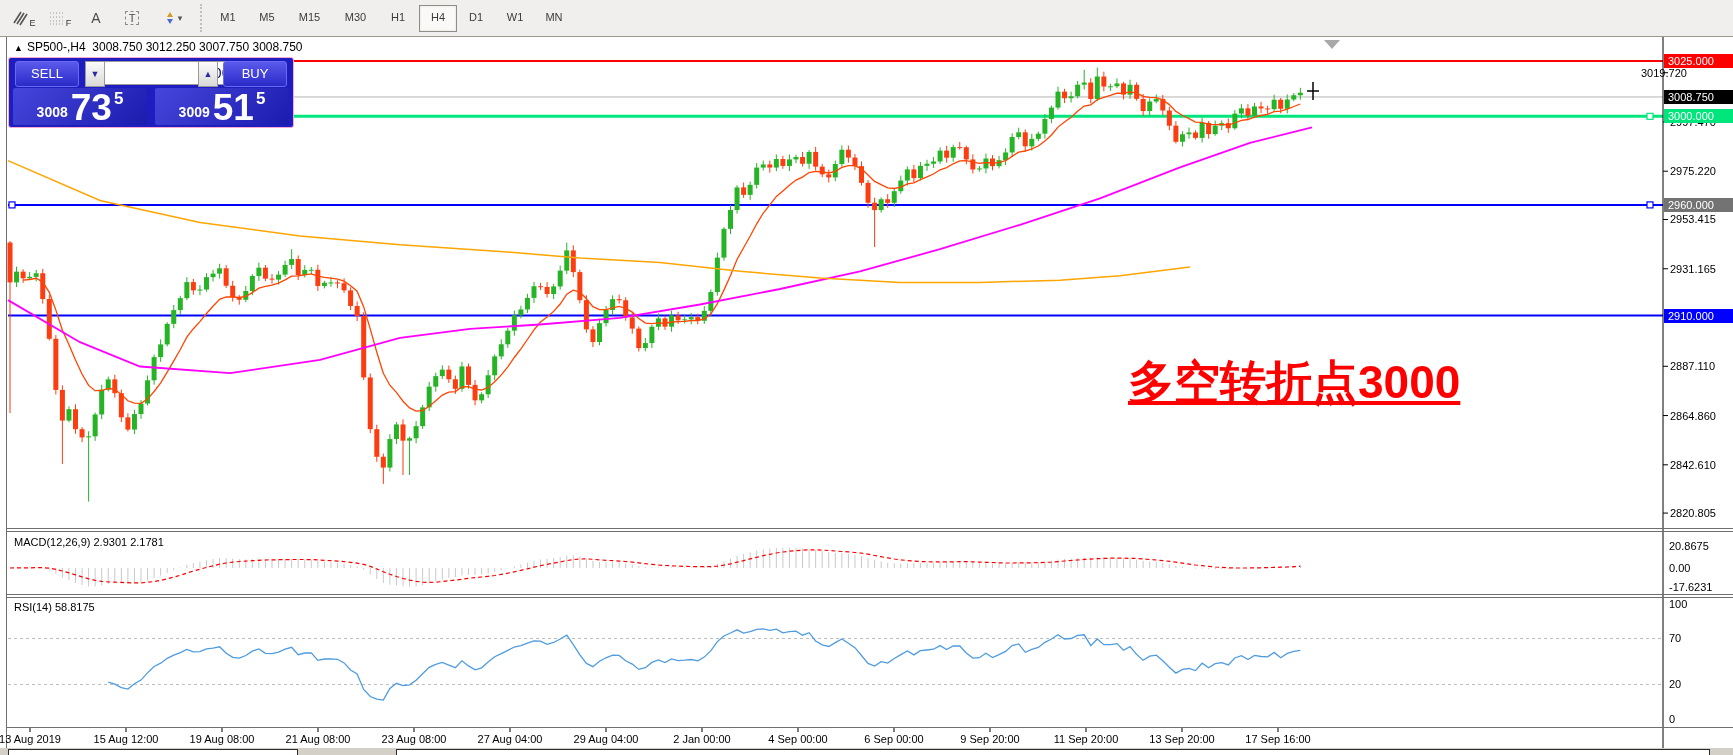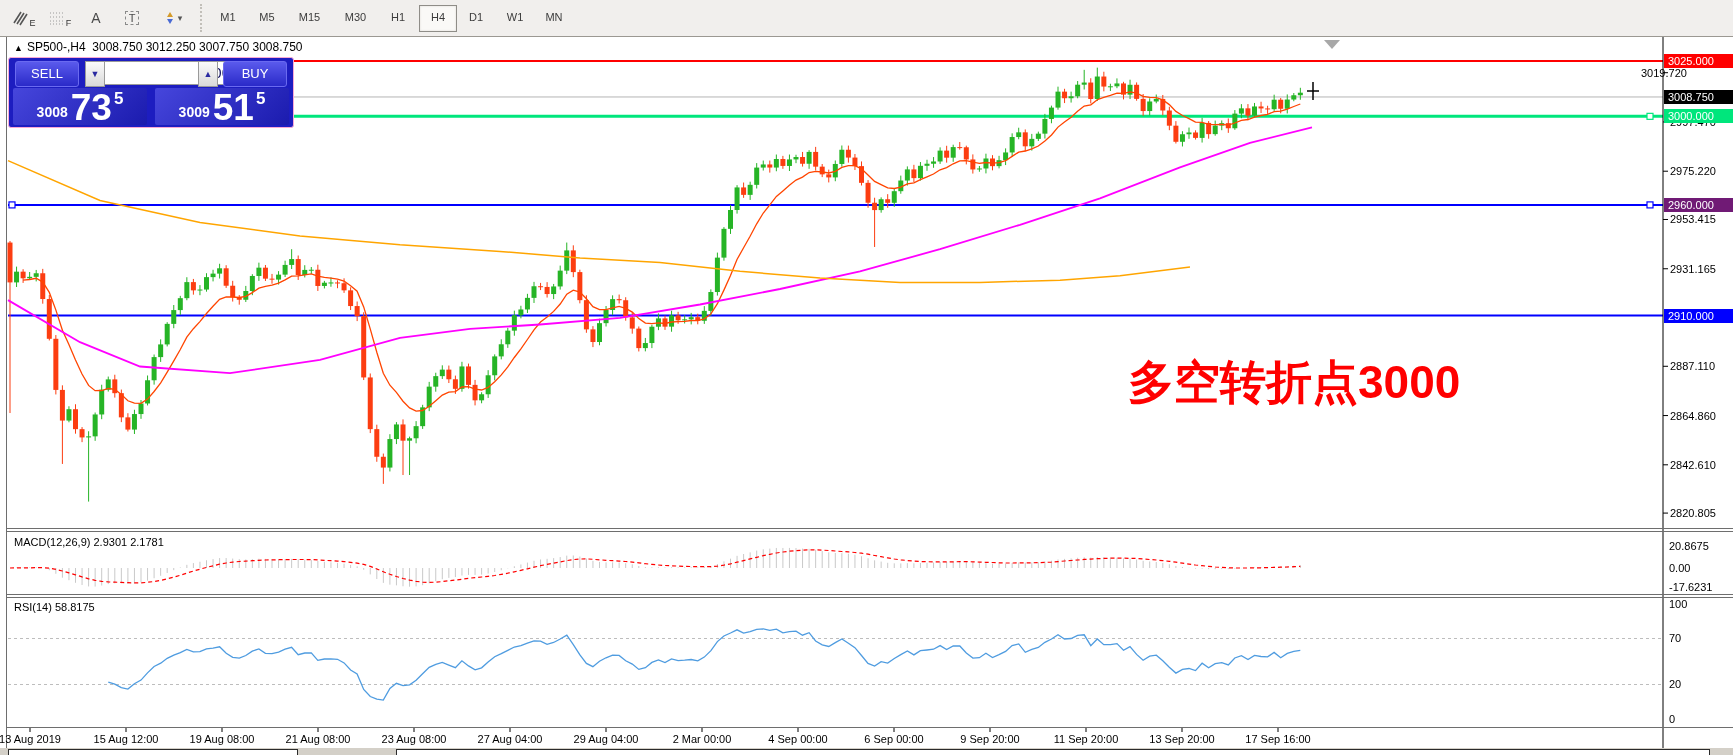--- a/index.html
+++ b/index.html
@@ -757,46 +757,46 @@
       <div class="axis-label" style="position: absolute; left: 1670px; top: 165.213px;">2975.220</div>
       <div class="axis-label" style="position: absolute; left: 1670px; top: 213.489px;">2953.415</div>
       <div class="axis-label" style="position: absolute; left: 1670px; top: 262.751px;">2931.165</div>
       <div class="axis-label" style="position: absolute; left: 1670px; top: 360.288px;">2887.110</div>
       <div class="axis-label" style="position: absolute; left: 1670px; top: 409.55px;">2864.860</div>
       <div class="axis-label" style="position: absolute; left: 1670px; top: 458.811px;">2842.610</div>
       <div class="axis-label" style="position: absolute; left: 1670px; top: 507.088px;">2820.805</div>
       <div class="badge" style="position: absolute; top: 54px; background: rgb(255, 0, 0);">3025.000</div>
       <div class="badge" style="position: absolute; top: 89.9775px; background: rgb(0, 0, 0);">3008.750</div>
       <div class="badge" style="position: absolute; top: 109.35px; background: rgb(0, 230, 124);">3000.000</div>
-      <div class="badge" style="position: absolute; top: 197.91px; background: #701a75;">2960.000</div>
+      <div class="badge" style="position: absolute; top: 197.91px; background: #737373;">2960.000</div>
       <div class="badge" style="position: absolute; top: 308.61px; background: rgb(0, 0, 255);">2910.000</div>
       <div class="axis-label" style="position: absolute; left: 1669px; top: 540px;">20.8675</div>
       <div class="axis-label" style="position: absolute; left: 1669px; top: 562px;">0.00</div>
       <div class="axis-label" style="position: absolute; left: 1669px; top: 581px;">-17.6231</div>
       <div class="axis-label" style="position: absolute; left: 1669px; top: 598px;">100</div>
       <div class="axis-label" style="position: absolute; left: 1669px; top: 632px;">70</div>
       <div class="axis-label" style="position: absolute; left: 1669px; top: 678px;">20</div>
       <div class="axis-label" style="position: absolute; left: 1669px; top: 713px;">0</div>
       <div class="time-label" style="left: 30px; transform: translateX(-50%);">13 Aug 2019</div>
       <div class="time-label" style="left: 126px; transform: translateX(-50%);">15 Aug 12:00</div>
       <div class="time-label" style="left: 222px; transform: translateX(-50%);">19 Aug 08:00</div>
       <div class="time-label" style="left: 318px; transform: translateX(-50%);">21 Aug 08:00</div>
       <div class="time-label" style="left: 414px; transform: translateX(-50%);">23 Aug 08:00</div>
       <div class="time-label" style="left: 510px; transform: translateX(-50%);">27 Aug 04:00</div>
       <div class="time-label" style="left: 606px; transform: translateX(-50%);">29 Aug 04:00</div>
-      <div class="time-label" style="left: 702px; transform: translateX(-50%);">2 Mar 00:00</div>
+      <div class="time-label" style="left: 702px; transform: translateX(-50%);">2 Jan 00:00</div>
       <div class="time-label" style="left: 798px; transform: translateX(-50%);">4 Sep 00:00</div>
       <div class="time-label" style="left: 894px; transform: translateX(-50%);">6 Sep 00:00</div>
       <div class="time-label" style="left: 990px; transform: translateX(-50%);">9 Sep 20:00</div>
       <div class="time-label" style="left: 1086px; transform: translateX(-50%);">11 Sep 20:00</div>
       <div class="time-label" style="left: 1182px; transform: translateX(-50%);">13 Sep 20:00</div>
       <div class="time-label" style="left: 1278px; transform: translateX(-50%);">17 Sep 16:00</div>
     </div>
 
-  <div id="annotation" style="left: 1128px; top: 352px; color: rgb(255, 0, 0);">多空转折点3000</div>
+  <div id="annotation" style="left: 1128px; top: 352px; color: rgb(255, 0, 0); text-decoration: underline;">多空转折点3000</div>
 
   <div id="trade-panel" class="abs">
     <div class="tp-btn" style="left:6px;width:62px">SELL</div>
     <div class="spin" style="left:76px;width:18px">▼</div>
     <div id="vol-field" style="left:95px;width:88px">1.00</div>
     <div class="spin" style="left:189px;width:18px">▲</div>
     <div class="tp-btn" style="left:214px;width:62px">BUY</div>
     <div class="tile" style="left:4px;width:134px">
       <span class="small">3008</span>
       <span class="big">73</span>

